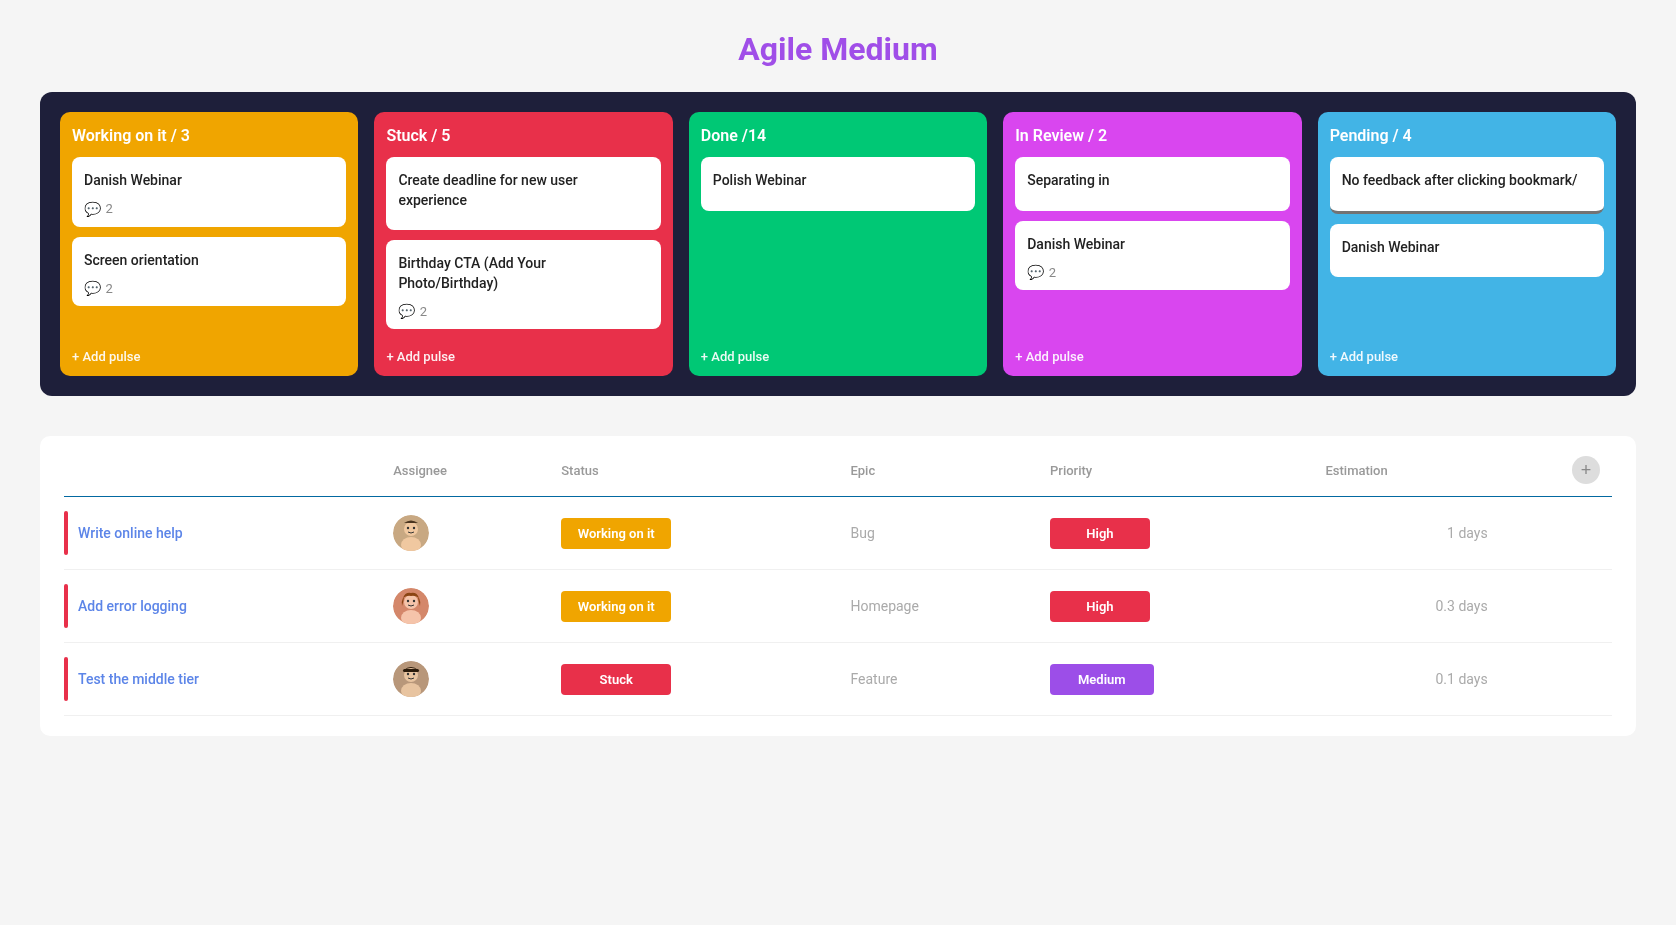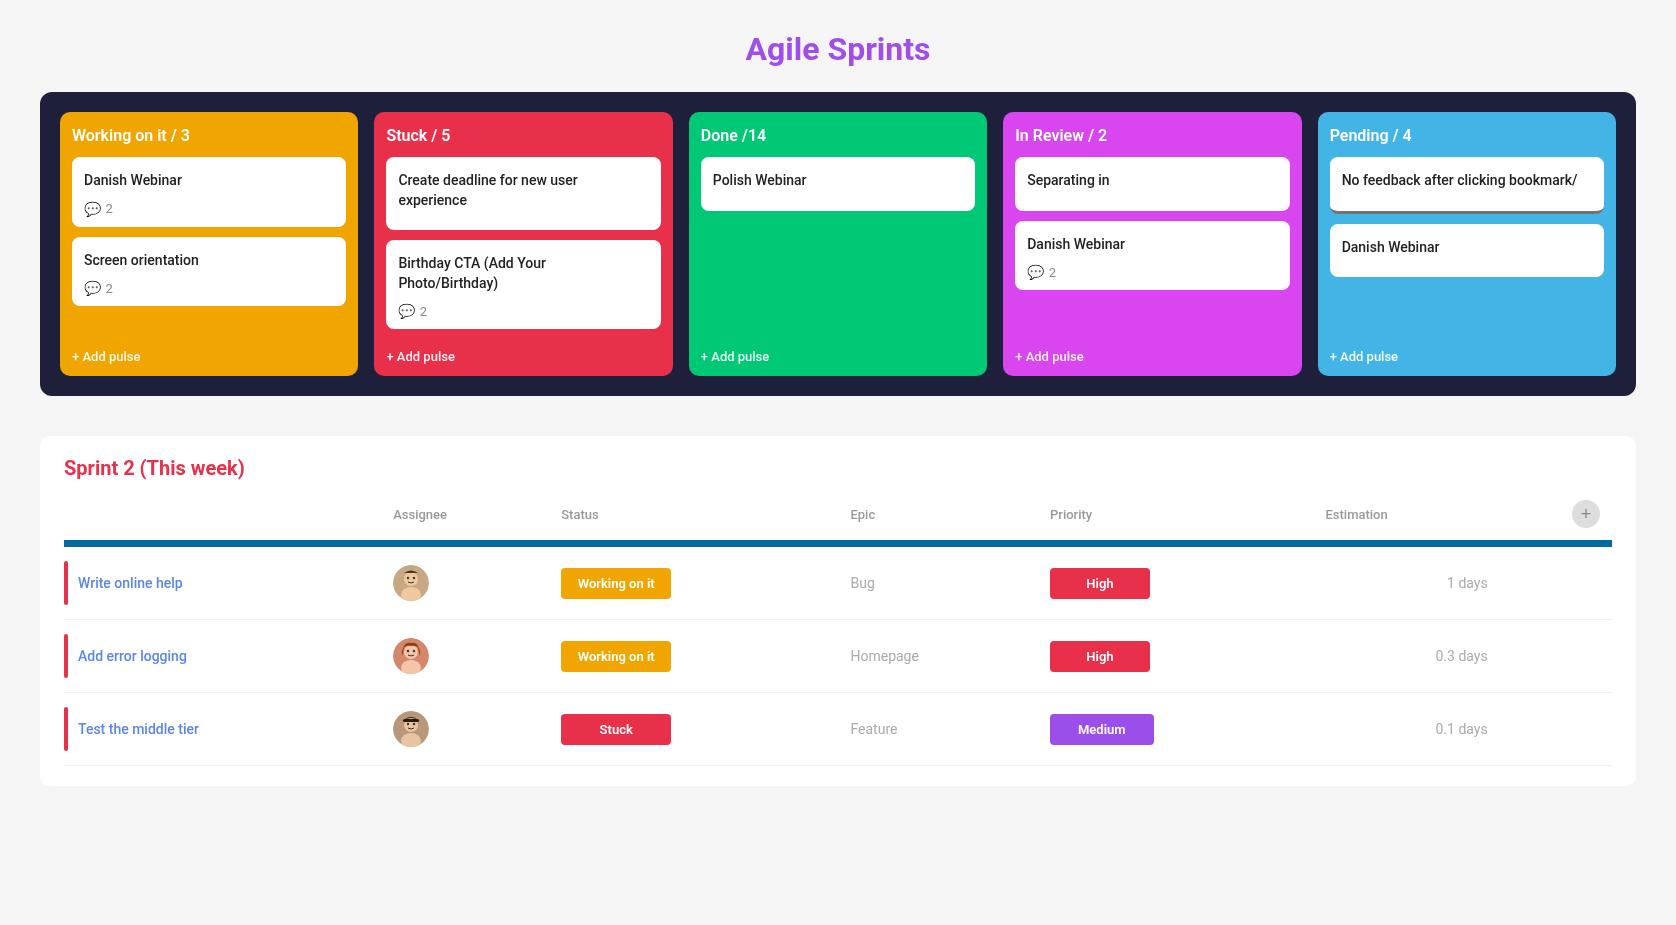--- a/index.html
+++ b/index.html
@@ -110,21 +110,21 @@
       width: 100%;
       border-collapse: collapse;
     }
 
     .sprint-table thead tr th {
       text-align: left;
       color: #999;
       font-size: 13px;
       font-weight: 500;
       padding: 0 12px 12px;
-      border-bottom: 7px solid #0369a1;
+      border-bottom: 1px solid #0369a1;
     }
 
     .sprint-table thead tr th:first-child {
       padding-left: 0;
     }
 
     .sprint-table thead tr th.th-add {
       text-align: right;
     }
 
@@ -231,21 +231,21 @@
 
     .th-add-container {
       display: flex;
       justify-content: flex-end;
       align-items: center;
     }
   </style>
 </head>
 <body>
 
-<h1 class="page-title">Agile Sprints</h1>
+<h1 class="page-title">Agile Medium</h1>
 
 <div class="board-container" id="board-container">
     <div class="board-column col-working">
       <div class="col-header">Working on it / 3</div>
       <div class="card">
         <div class="card-title">Danish Webinar</div>
         <div class="card-meta">
           <span class="bubble-icon">💬</span>
           <span>2</span>
         </div>
@@ -300,21 +300,20 @@
         <div class="card-title">No feedback after clicking bookmark/</div>
       </div>
       <div class="card">
         <div class="card-title">Danish Webinar</div>
       </div>
       <div class="add-pulse">+ Add pulse</div>
     </div>
   </div>
 
 <div class="sprint-section">
-  <div class="sprint-title">Sprint 2 (This week)</div>
   <table class="sprint-table">
     <thead>
       <tr>
         <th></th>
         <th>Assignee</th>
         <th>Status</th>
         <th>Epic</th>
         <th>Priority</th>
         <th>Estimation</th>
         <th class="th-add">

